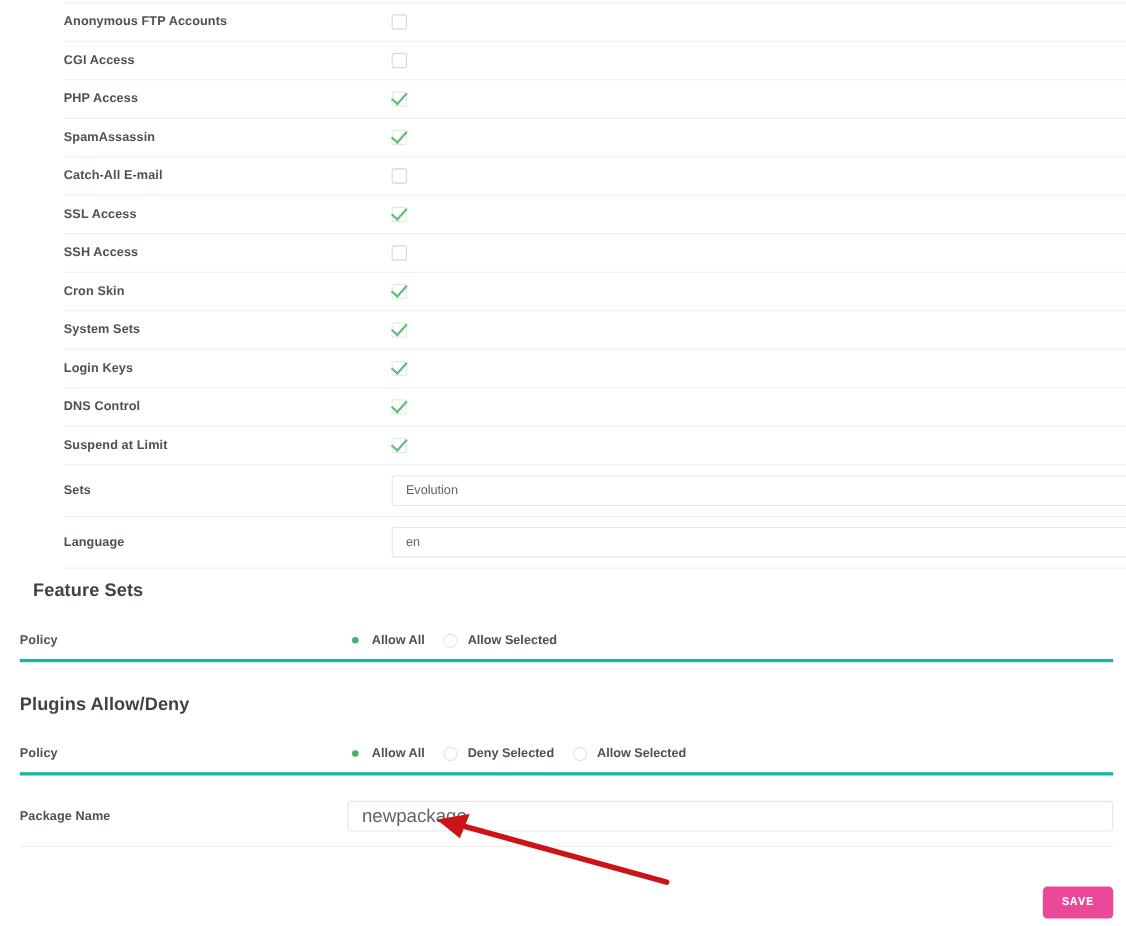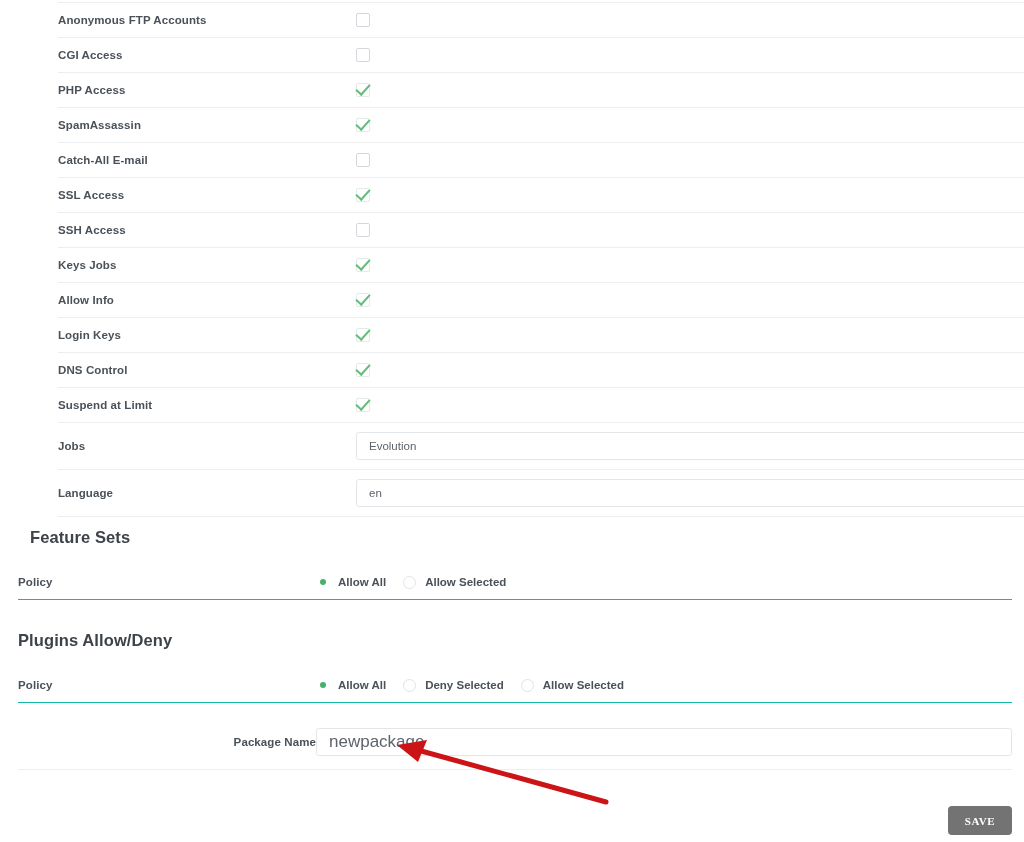--- a/index.html
+++ b/index.html
@@ -117,21 +117,21 @@
     letter-spacing: .1px;
   }
   .sec-feature { position: absolute; left: 12px; top: 528px; }
   .sec-plugins { position: absolute; left: 0; top: 631px; }
 
   
   .prow {
     display: flex;
     align-items: center;
     height: 34px;
-    border-bottom: 1px solid #14b8a6;
+    border-bottom: 3px solid #14b8a6;
     margin: 0 12px 0 18px;
   }
   .prow .row-label { width: 298px; flex: 0 0 298px; }
   .radios { display: flex; align-items: center; text-align: right; }
   .radio-item {
     display: flex;
     align-items: center;
     margin-right: 17px;
     cursor: default;
   }
@@ -196,46 +196,46 @@
     position: absolute;
     right: 12px;
     top: 806px;
   }
   .save-btn {
     display: inline-flex;
     align-items: center;
     justify-content: center;
     width: 64px;
     height: 29px;
-    background: #737373;
+    background: #ec4899;
     color: #ffffff;
     font-size: 11px;
     font-weight: 700;
     letter-spacing: .7px;
     border: none;
     border-radius: 4px;
     cursor: pointer;
-    font-family: Liberation Serif, serif;
+    font-family: Liberation Mono, monospace;
   }
 
   
   .annot {
     position: absolute;
     left: 0;
     top: 0;
     width: 1024px;
     height: 842px;
     pointer-events: none;
   }
 
   
   .stack { position: absolute; left: 0; top: 2px; width: 1024px; padding-left: 40px; }
   .feature-policy { position: absolute; left: 0; top: 565px; width: 1024px; }
   .plugins-policy { position: absolute; left: 0; top: 668px; width: 1024px; }
-  .package-row   { position: absolute; left: 0; top: 715px; width: 1024px; text-align: right; }
+  .package-row   { position: absolute; left: 0; top: 715px; width: 1024px; }
 </style>
 </head>
 <body>
 
 <div class="page">
 
   <div class="stack">
     <div id="feature-rows">
         <div class="row">
           <div class="row-label">Anonymous FTP Accounts</div>
@@ -273,27 +273,27 @@
             <span class="cbox checked"></span>
           </div>
         </div>
         <div class="row">
           <div class="row-label">SSH Access</div>
           <div class="row-control">
             <span class="cbox"></span>
           </div>
         </div>
         <div class="row">
-          <div class="row-label">Keys Jobs</div>
-          <div class="row-control">
-            <span class="cbox checked"></span>
-          </div>
-        </div>
-        <div class="row">
-          <div class="row-label">Allow Info</div>
+          <div class="row-label">Cron Skin</div>
+          <div class="row-control">
+            <span class="cbox checked"></span>
+          </div>
+        </div>
+        <div class="row">
+          <div class="row-label">System Sets</div>
           <div class="row-control">
             <span class="cbox checked"></span>
           </div>
         </div>
         <div class="row">
           <div class="row-label">Login Keys</div>
           <div class="row-control">
             <span class="cbox checked"></span>
           </div>
         </div>
@@ -305,21 +305,21 @@
         </div>
         <div class="row">
           <div class="row-label">Suspend at Limit</div>
           <div class="row-control">
             <span class="cbox checked"></span>
           </div>
         </div>
       </div>
     <div id="select-rows">
         <div class="srow">
-          <div class="row-label">Jobs</div>
+          <div class="row-label">Sets</div>
           <div class="row-control">
             <div class="select-box">
               <span>Evolution</span>
               <span class="caret"></span>
             </div>
           </div>
         </div>
         <div class="srow">
           <div class="row-label">Language</div>
           <div class="row-control">

